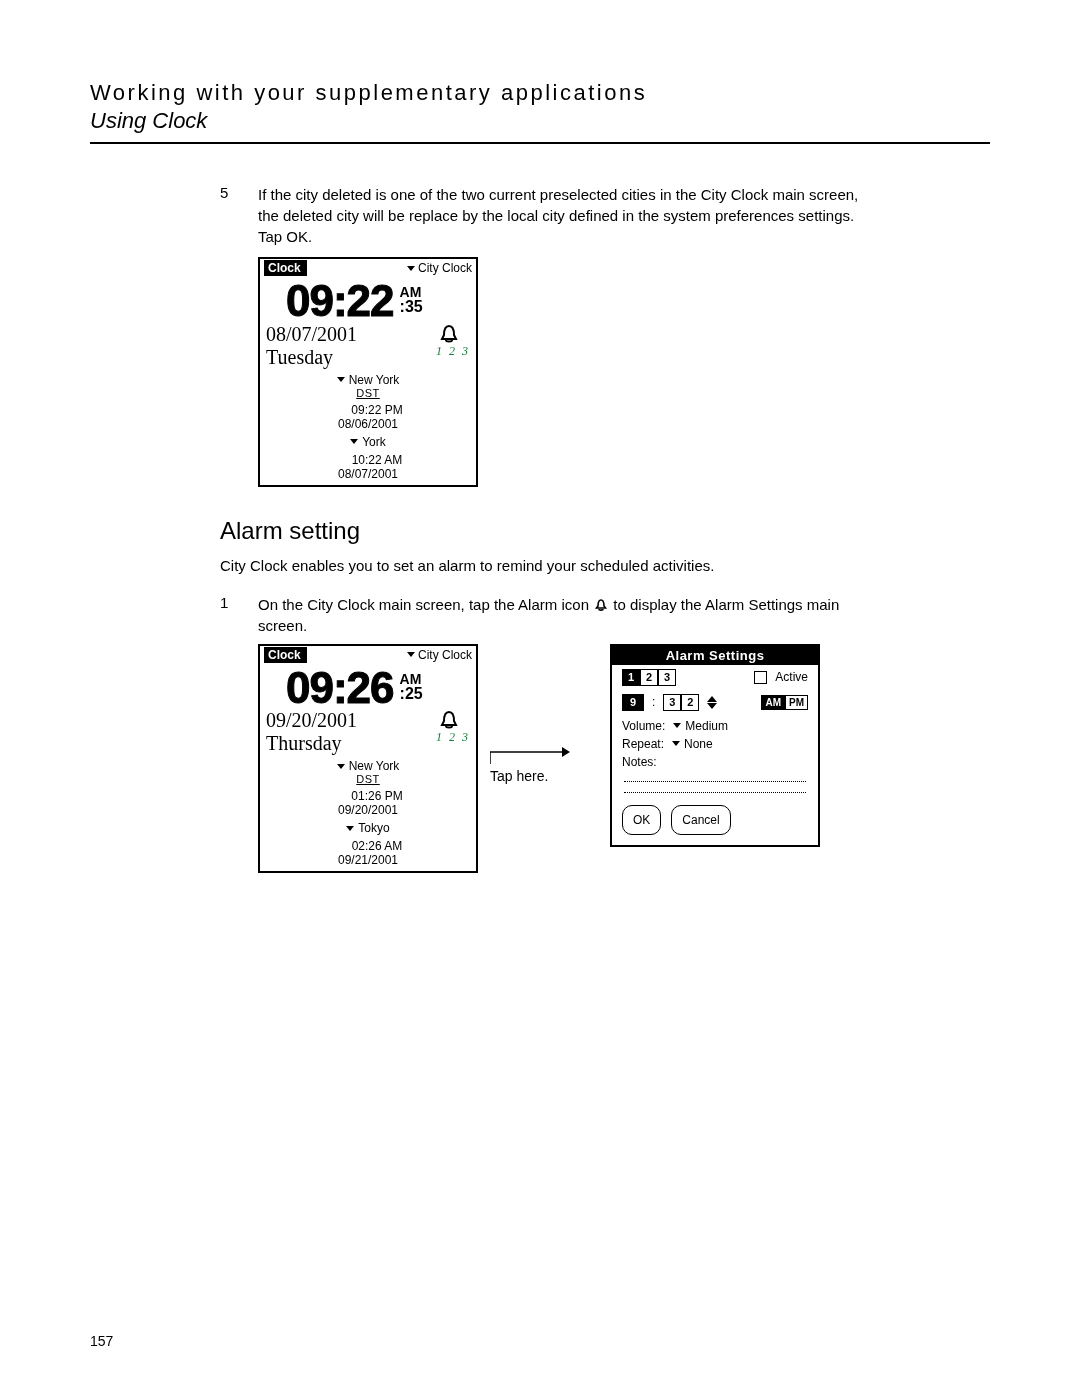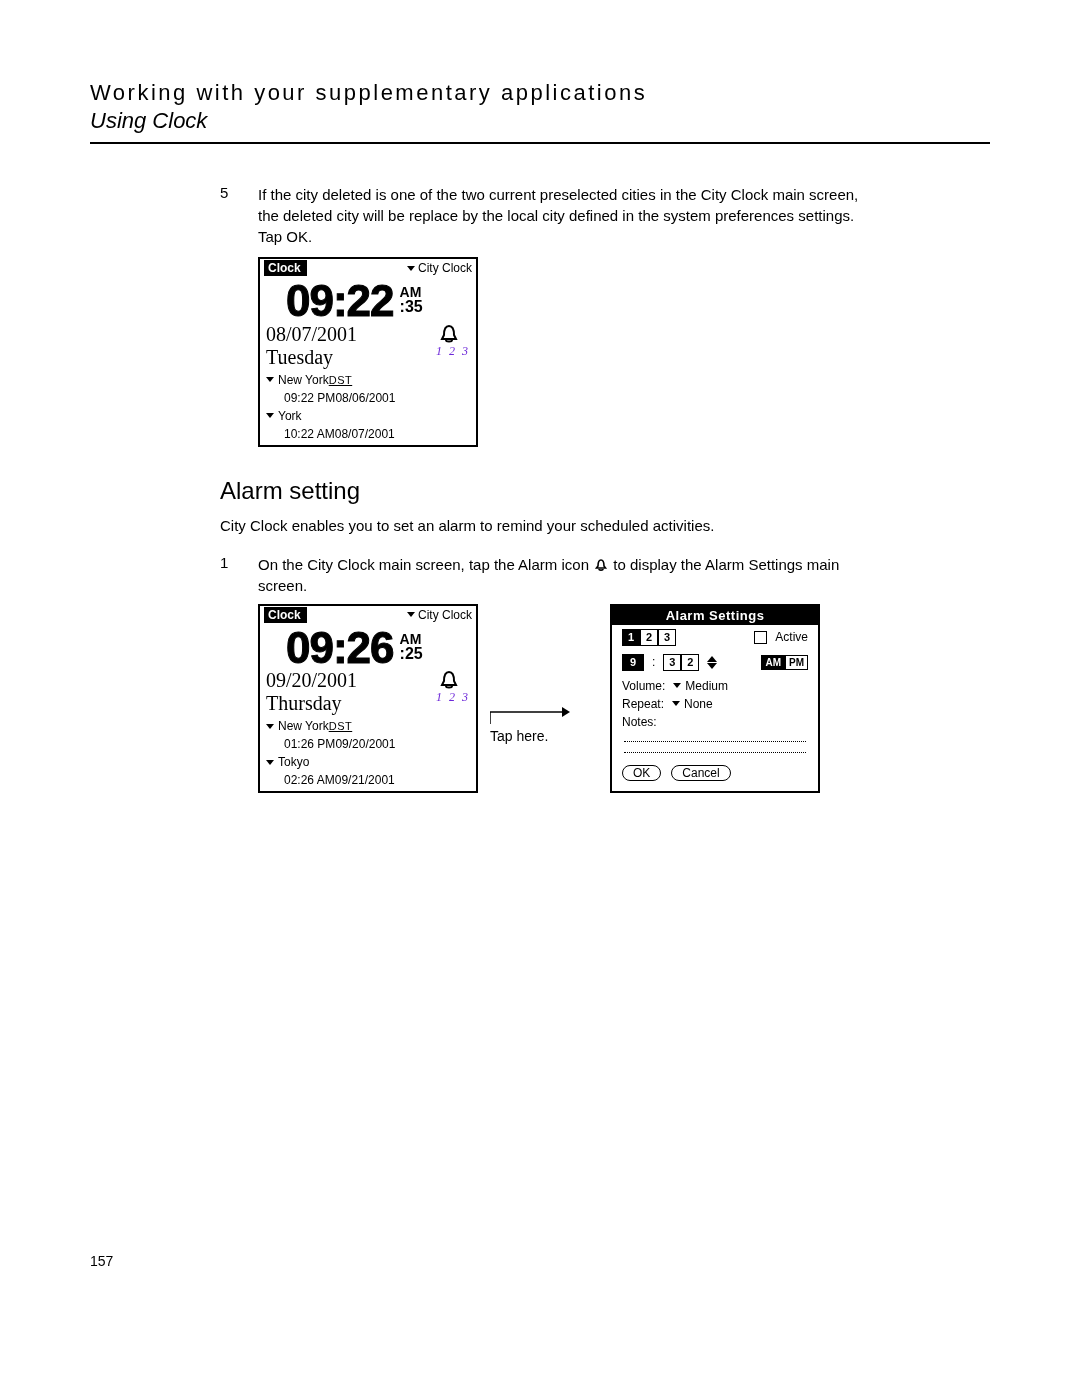--- a/index.html
+++ b/index.html
@@ -155,30 +155,31 @@
   .day-txt {
     font-family: "Times New Roman", serif;
     font-size: 20px;
   }
   .alarm-icon-wrap { text-align:center; }
   .alarm-icon svg { display:block; }
   .alarm-nums {
     font-family: "Times New Roman", serif;
     font-style: italic;
     font-size: 12px;
-    color: #6d28d9;
+    color: #15803d;
     letter-spacing: 2px;
     line-height:0.8;
   }
   .city-row {
     display:flex;
-    justify-content:flex-start;
+    justify-content:center;
     align-items:center;
     font-size: 12px;
     margin-top:4px;
+    flex-direction:column;
   }
   .city-left { display:flex; align-items:center; gap:4px; }
   .city-time-left { font-size:12px; padding-left:18px; }
   .dst {
     font-size: 11px;
     text-decoration: underline;
     letter-spacing: 0.5px;
   }
   .city-date { font-size:12px; }
   .inline-icon svg { vertical-align: -3px; }
@@ -235,21 +236,21 @@
     width:11px; height:11px; border:1.5px solid #000;
   }
   .dots-line {
     border-bottom:1.5px dotted #000;
     margin: 6px 12px -2px 12px;
     height:6px;
   }
   .pill-btn {
     border:1.5px solid #000;
     border-radius: 10px;
-    padding: 0 10px;
+    padding: 7px 10px;
     font-size:12px;
     display:inline-block;
     background:#fff;
   }
   .spinner {
     display:flex; flex-direction:column; gap:1px;
   }
   .tri-up {
     width:0;height:0;border-left:5px solid transparent;border-right:5px solid transparent;border-bottom:6px solid #000;
   }

